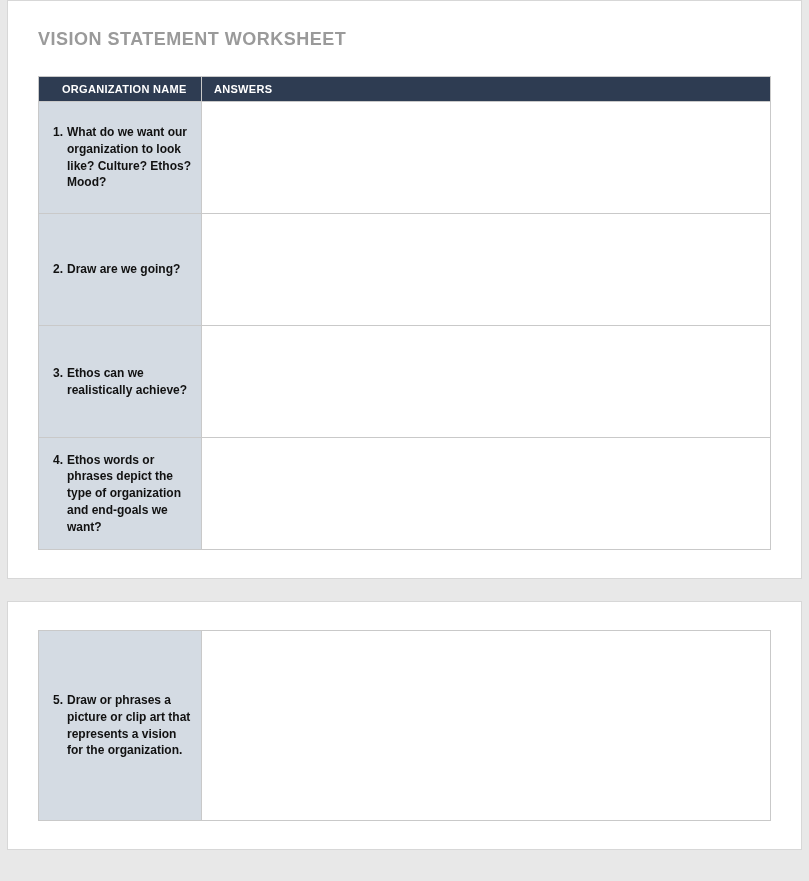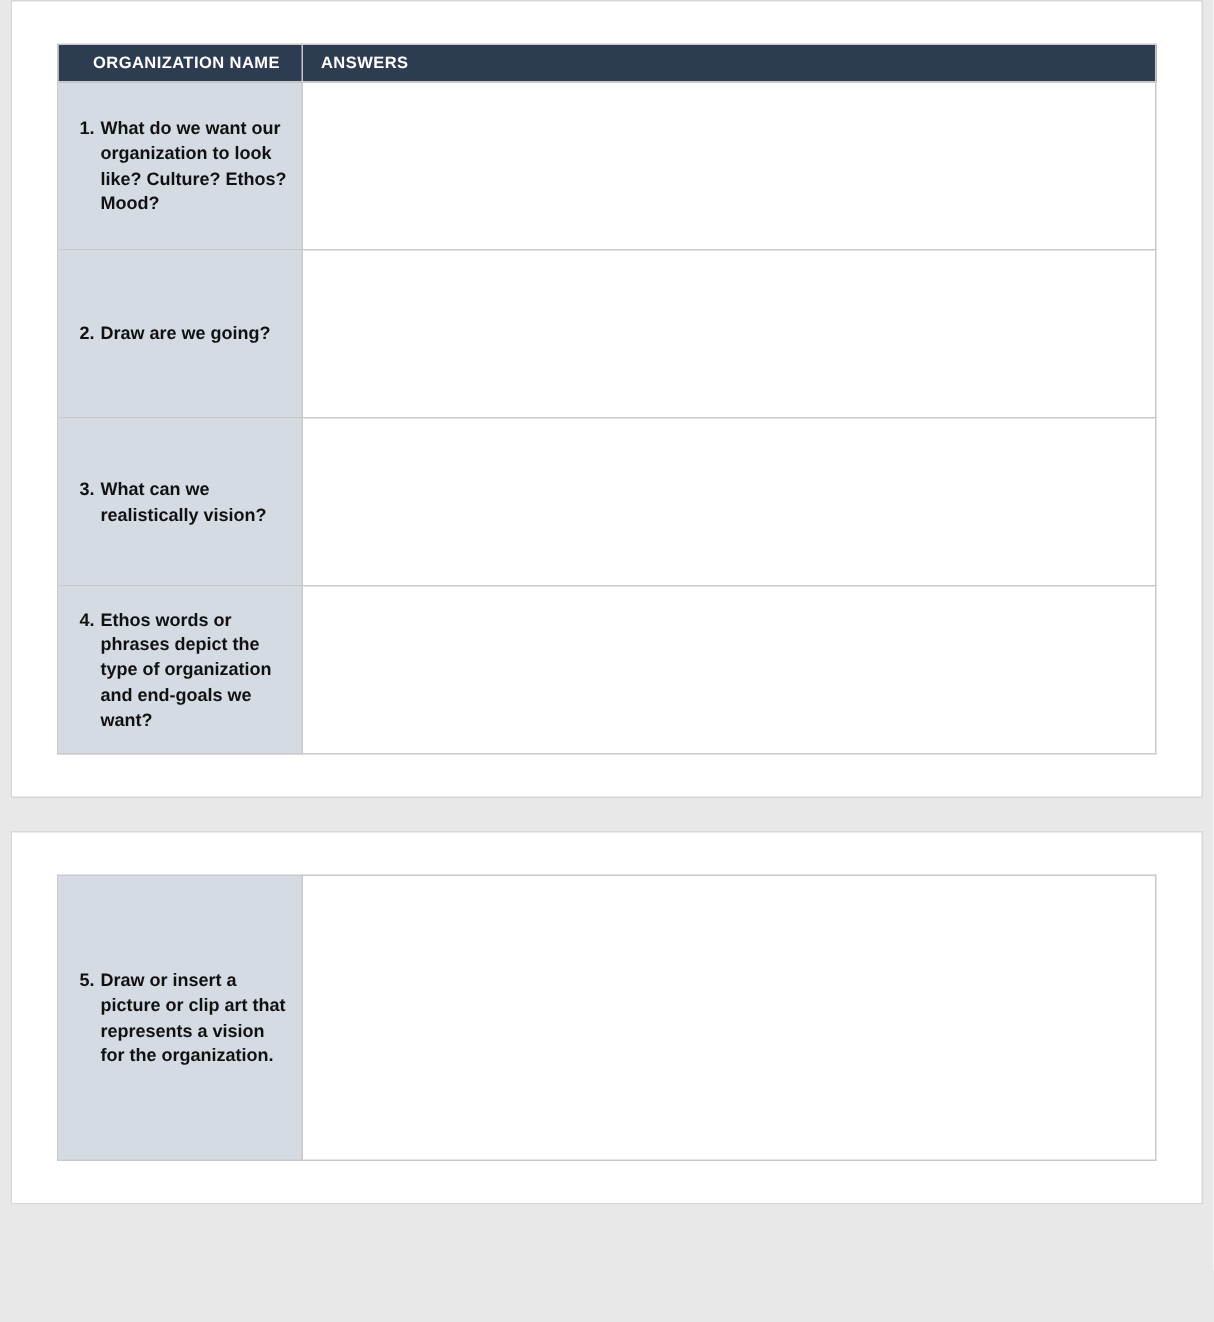--- a/index.html
+++ b/index.html
@@ -69,20 +69,21 @@
   .qtext {
     flex: 1;
   }
   
   table.worksheet.noheader td { height: 190px; }
 </style>
 </head>
 <body>
 
 <div class="page page1">
+  <div class="title">VISION STATEMENT WORKSHEET</div>
 
   <table class="worksheet">
     <thead>
       <tr>
         <th class="col-q">ORGANIZATION NAME</th>
         <th>ANSWERS</th>
       </tr>
     </thead>
     <tbody>
       <tr>
@@ -100,21 +101,21 @@
             <span class="qnum">2.</span>
             <span class="qtext">Draw are we going?</span>
           </div>
         </td>
         <td class="acell"></td>
       </tr>
       <tr>
         <td class="qcell">
           <div class="qwrap">
             <span class="qnum">3.</span>
-            <span class="qtext">What can we realistically vision?</span>
+            <span class="qtext">Ethos can we realistically achieve?</span>
           </div>
         </td>
         <td class="acell"></td>
       </tr>
       <tr>
         <td class="qcell">
           <div class="qwrap">
             <span class="qnum">4.</span>
             <span class="qtext">Ethos words or phrases depict the type of organization and end-goals we want?</span>
           </div>
@@ -129,20 +130,20 @@
   <table class="worksheet noheader">
     <colgroup>
       <col style="width:163px">
       <col>
     </colgroup>
     <tbody>
       <tr>
         <td class="qcell">
           <div class="qwrap">
             <span class="qnum">5.</span>
-            <span class="qtext">Draw or insert a picture or clip art that represents a vision for the organization.</span>
+            <span class="qtext">Draw or phrases a picture or clip art that represents a vision for the organization.</span>
           </div>
         </td>
         <td class="acell"></td>
       </tr>
     </tbody>
   </table>
 </div>
 
 </body></html>

